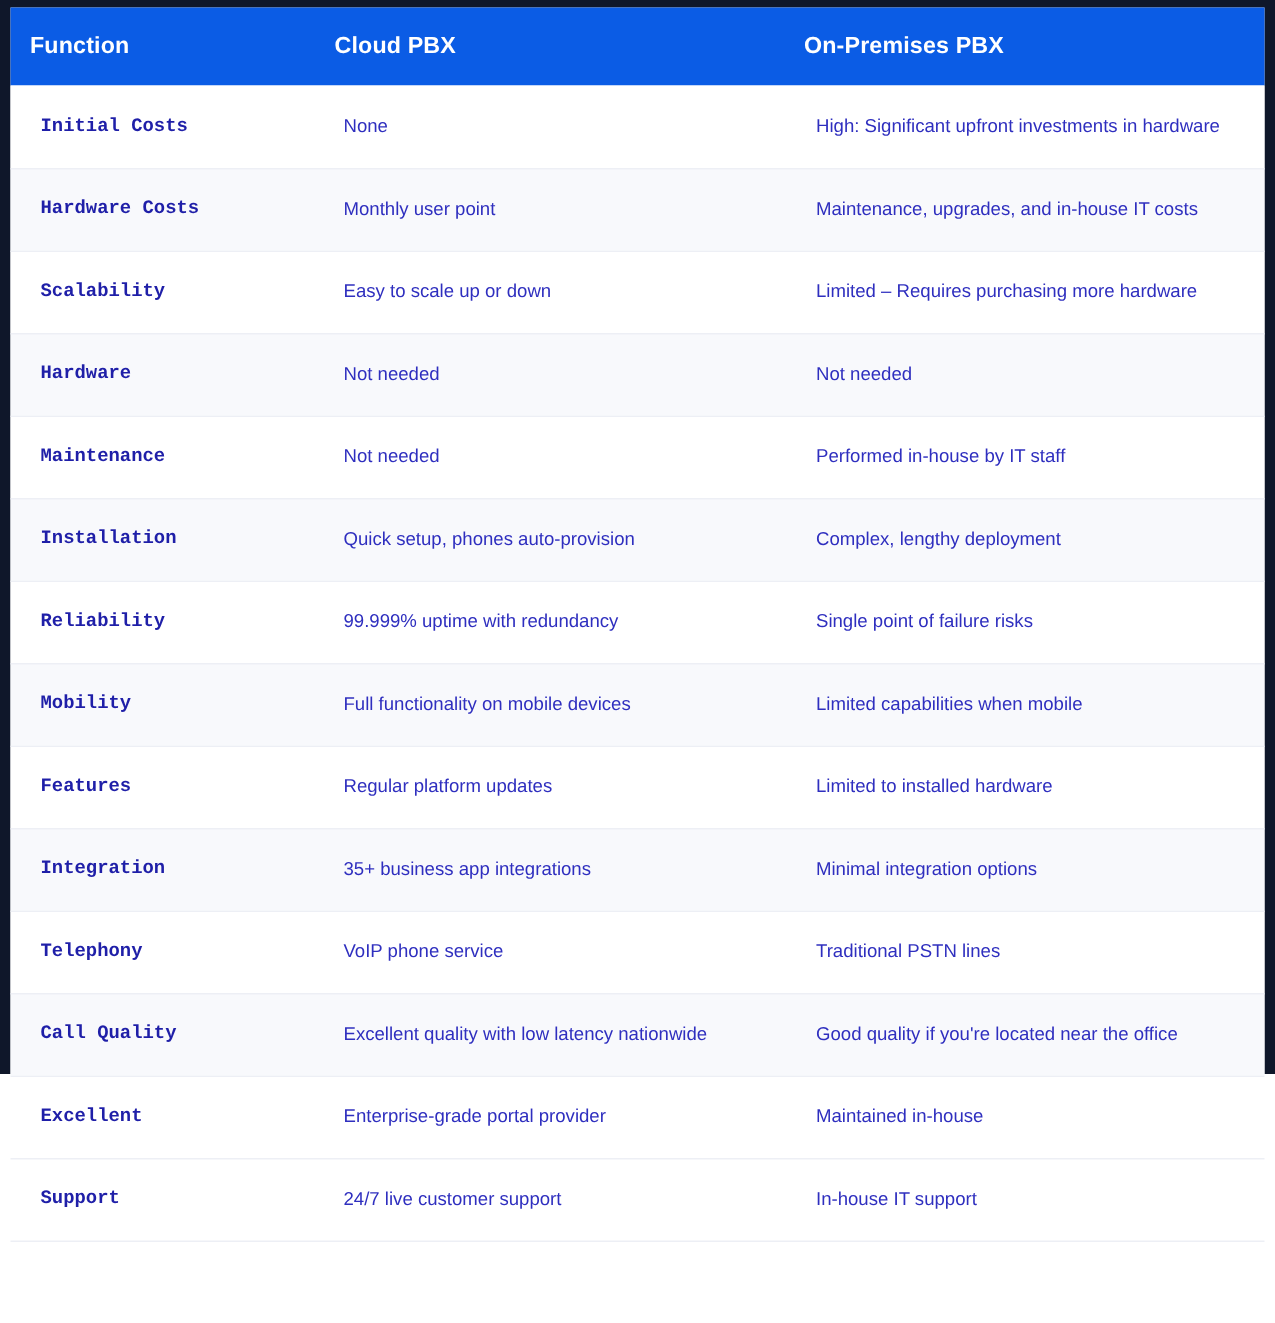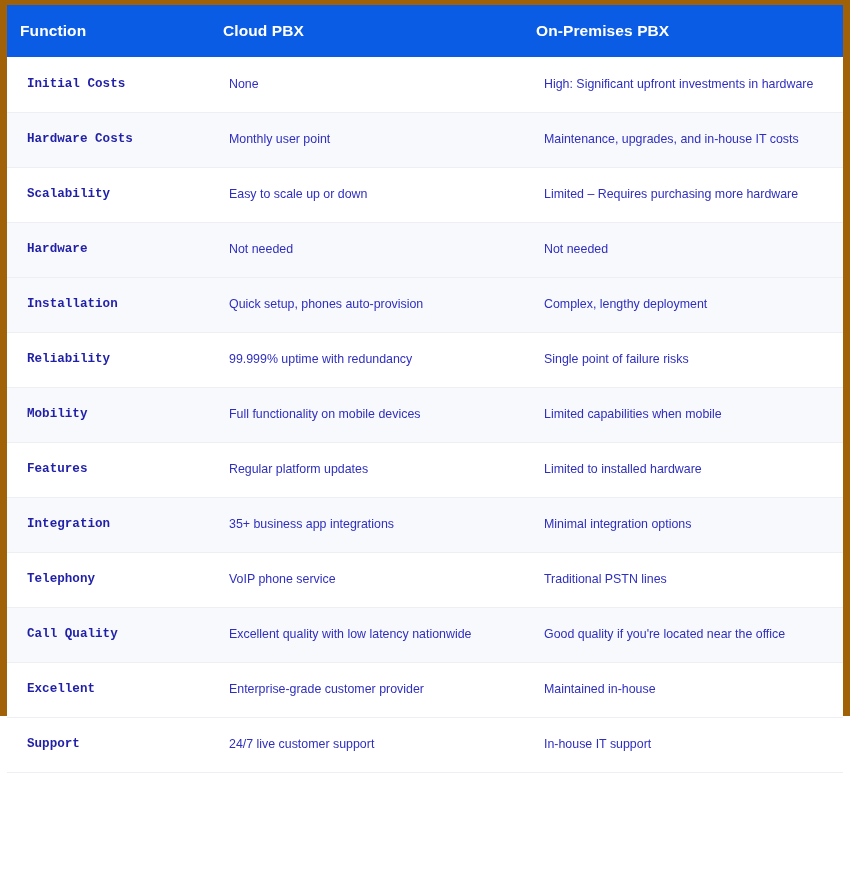--- a/index.html
+++ b/index.html
@@ -9,21 +9,21 @@
     height: 882px;
     background: #ffffff;
     font-family: "Liberation Sans", sans-serif;
     -webkit-font-smoothing: antialiased;
   }
 
   .table-wrap {
     width: 850px;
     height: 716px;
     padding: 5px 7px 5px 7px;
-    background: #a16207;
+    background: #0f172a;
   }
 
   table.compare {
     width: 836px;
     border-collapse: collapse;
     table-layout: fixed;
     background: #ffffff;
   }
 
   table.compare col.c1 { width: 205px; }
@@ -113,20 +113,25 @@
         <tr class="even">
           <td class="fn">Scalability</td>
           <td class="cloud">Easy to scale up or down</td>
           <td class="onprem">Limited – Requires purchasing more hardware</td>
         </tr>
         <tr class="odd">
           <td class="fn">Hardware</td>
           <td class="cloud">Not needed</td>
           <td class="onprem">Not needed</td>
         </tr>
+        <tr class="even">
+          <td class="fn">Maintenance</td>
+          <td class="cloud">Not needed</td>
+          <td class="onprem">Performed in-house by IT staff</td>
+        </tr>
         <tr class="odd">
           <td class="fn">Installation</td>
           <td class="cloud">Quick setup, phones auto-provision</td>
           <td class="onprem">Complex, lengthy deployment</td>
         </tr>
         <tr class="even">
           <td class="fn">Reliability</td>
           <td class="cloud">99.999% uptime with redundancy</td>
           <td class="onprem">Single point of failure risks</td>
         </tr>
@@ -150,21 +155,21 @@
           <td class="cloud">VoIP phone service</td>
           <td class="onprem">Traditional PSTN lines</td>
         </tr>
         <tr class="odd">
           <td class="fn">Call Quality</td>
           <td class="cloud">Excellent quality with low latency nationwide</td>
           <td class="onprem">Good quality if you're located near the office</td>
         </tr>
         <tr class="even">
           <td class="fn">Excellent</td>
-          <td class="cloud">Enterprise-grade customer provider</td>
+          <td class="cloud">Enterprise-grade portal provider</td>
           <td class="onprem">Maintained in-house</td>
         </tr>
         <tr class="even">
           <td class="fn">Support</td>
           <td class="cloud">24/7 live customer support</td>
           <td class="onprem">In-house IT support</td>
         </tr>
       </tbody>
   </table>
 </div>

